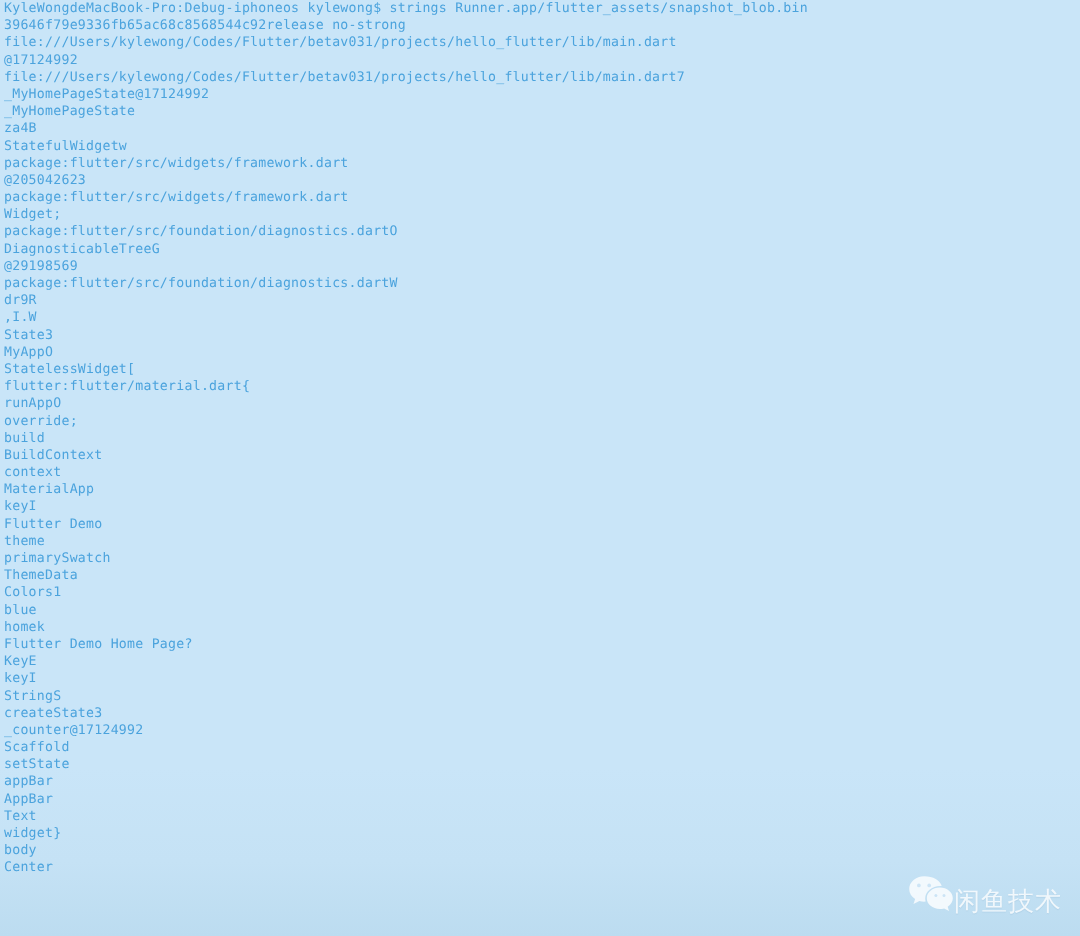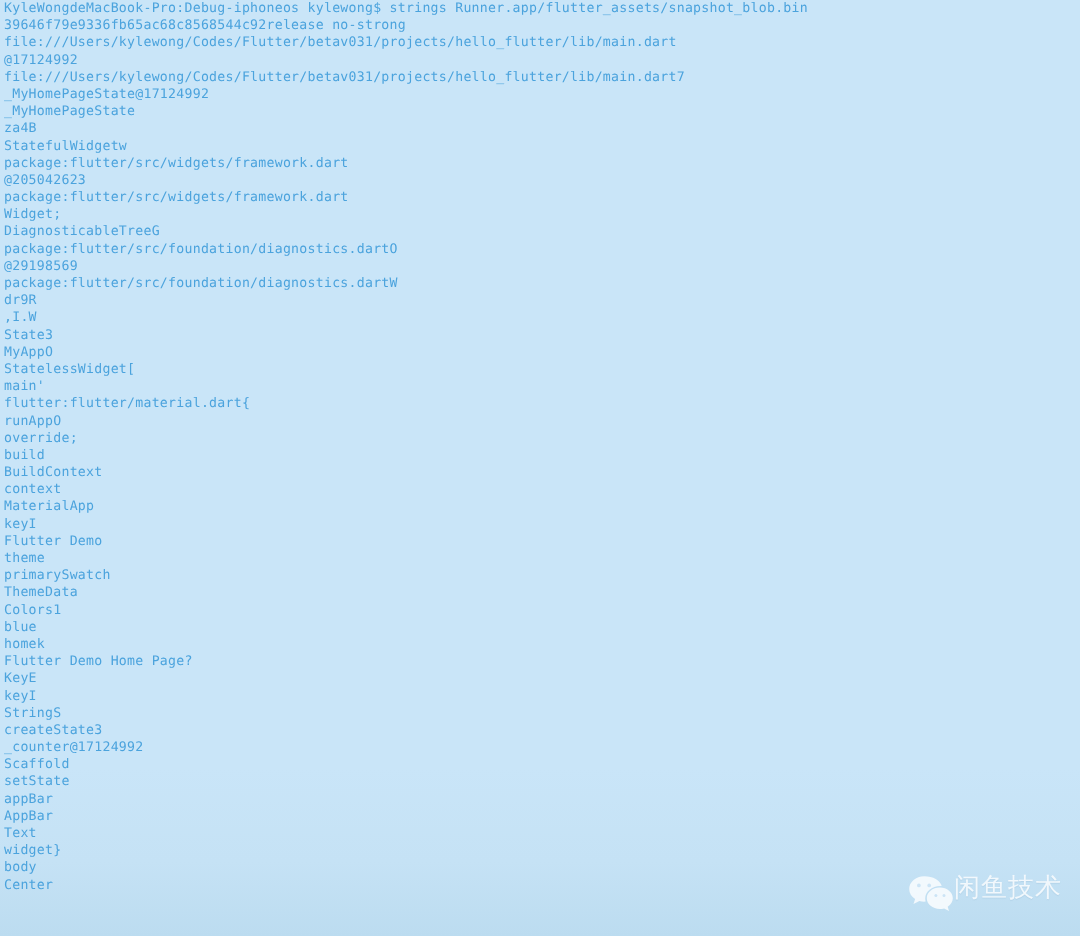--- a/index.html
+++ b/index.html
@@ -47,21 +47,21 @@
   }
   .line.first {
     color: #4ba3dd;
   }
   
   #watermark {
     position: absolute;
     right: 18px;
     bottom: 22px;
     display: flex;
-    align-items: flex-start;
+    align-items: flex-end;
     gap: 0;
     opacity: 0.85;
     pointer-events: none;
   }
   #wm-logo {
     width: 46px;
     height: 40px;
     flex: 0 0 auto;
   }
   #wm-text {
@@ -86,30 +86,29 @@
       <span class="line">@17124992</span>
       <span class="line">file:///Users/kylewong/Codes/Flutter/betav031/projects/hello_flutter/lib/main.dart7</span>
       <span class="line">_MyHomePageState@17124992</span>
       <span class="line">_MyHomePageState</span>
       <span class="line">za4B</span>
       <span class="line">StatefulWidgetw</span>
       <span class="line">package:flutter/src/widgets/framework.dart</span>
       <span class="line">@205042623</span>
       <span class="line">package:flutter/src/widgets/framework.dart</span>
       <span class="line">Widget;</span>
+      <span class="line">package:flutter/src/foundation/diagnostics.dartO</span>
       <span class="line">DiagnosticableTreeG</span>
-      <span class="line">package:flutter/src/foundation/diagnostics.dartO</span>
       <span class="line">@29198569</span>
       <span class="line">package:flutter/src/foundation/diagnostics.dartW</span>
       <span class="line">dr9R</span>
       <span class="line">,I.W</span>
       <span class="line">State3</span>
       <span class="line">MyAppO</span>
       <span class="line">StatelessWidget[</span>
-      <span class="line">main'</span>
       <span class="line">flutter:flutter/material.dart{</span>
       <span class="line">runAppO</span>
       <span class="line">override;</span>
       <span class="line">build</span>
       <span class="line">BuildContext</span>
       <span class="line">context</span>
       <span class="line">MaterialApp</span>
       <span class="line">keyI</span>
       <span class="line">Flutter Demo</span>
       <span class="line">theme</span>

